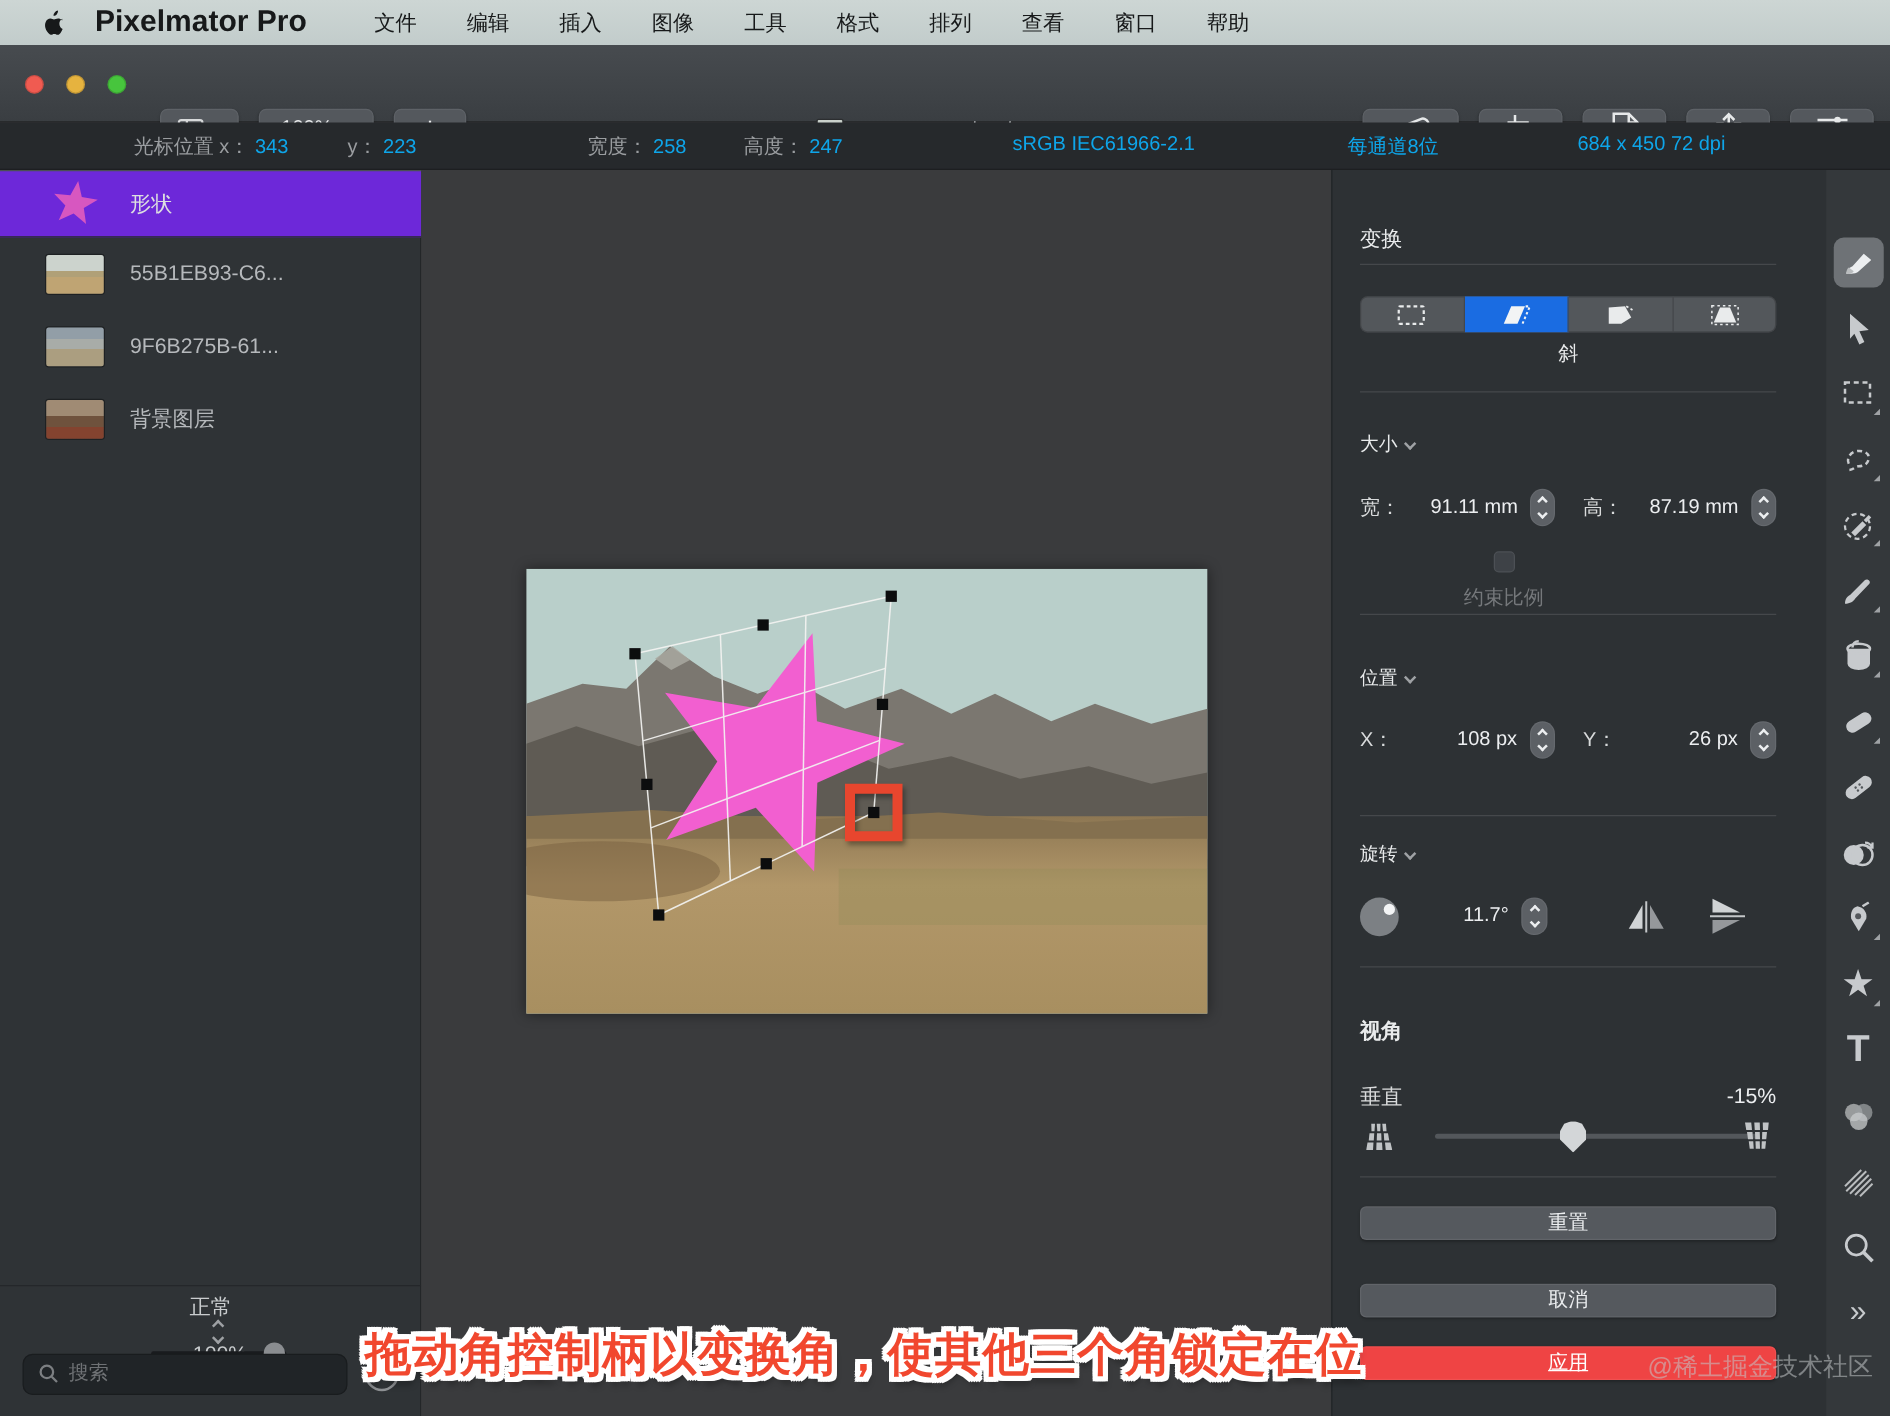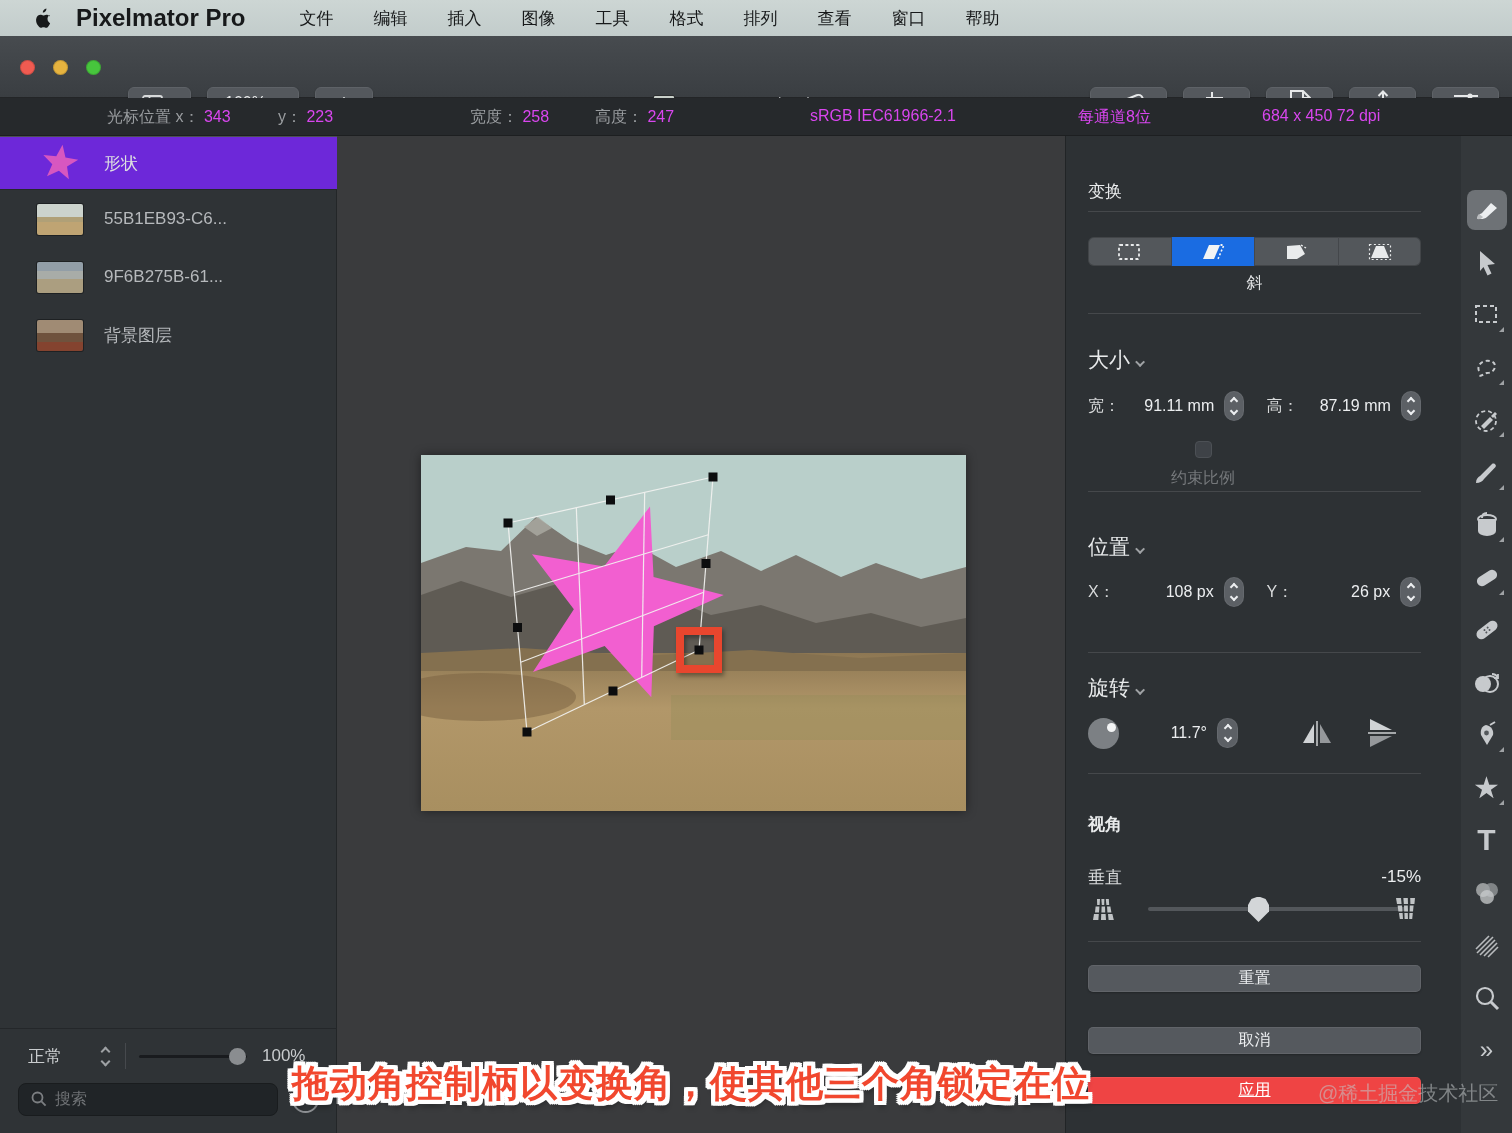--- a/index.html
+++ b/index.html
@@ -41,39 +41,39 @@
     color:#c8cbcd; font-size:17px;
   }
   .doc-thumb { width:22px; height:16px; border-radius:2px;
     background:linear-gradient(#c9d0ca 0 40%, #a78e66 40% 100%); border:1px solid #2c2e30; }
   
   .infobar {
     position:absolute; left:0; top:98px; width:1512px; height:38px;
     background:#26292c; border-bottom:1px solid #1d1f21;
     color:#9a9da0; font-size:16px;
   }
-  .infobar span.val { color:#d946ef; }
+  .infobar span.val { color:#0ea5e9; }
   .infobar .grp { position:absolute; top:9px; white-space:nowrap; }
   
   .sidebar {
     position:absolute; left:0; top:136px; width:337px; height:997px;
     background:#2f3336; border-right:1px solid #232628;
   }
   .layer-row { position:absolute; left:0; width:337px; height:58px; display:flex; align-items:center; }
   .layer-row .lthumb { margin-left:37px; width:46px; height:31px; border-radius:2px; box-shadow:0 0 0 1px rgba(0,0,0,.35); }
   .layer-row .lname { margin-left:21px; color:#b6b9bc; font-size:17px; }
   .layer-selected { background:#6d28d9; border-top:1px solid #4b4f53; border-bottom:1px solid #26292c; }
   .layer-selected .lname { color:#dcdee0; }
   .th-desert { background:linear-gradient(#ccd3cd 0 42%, #b0a077 42% 58%, #bfa473 58% 100%); }
   .th-sky    { background:linear-gradient(#929ea7 0 30%, #a8aca8 30% 55%, #ab9e80 55% 100%); }
   .th-bg     { background:linear-gradient(#a08b74 0 42%, #6f523d 42% 70%, #84432f 70% 100%); }
   .lthumb-star { margin-left:37px; width:46px; height:42px; display:flex; align-items:center; justify-content:center; }
   
   .sb-footer-sep { position:absolute; left:0; top:892px; width:337px; height:1px; background:#24272a; }
-  .blend-row { position:absolute; left:0; top:898px; width:337px; height:44px; display:flex; align-items:center; color:#c9ccce; font-size:17px; }
+  .blend-row { position:absolute; left:0; top:898px; width:337px; height:44px; display:flex; align-items:center; color:#c9ccce; font-size:17px;flex-direction:column; }
   .blend-row .bmode { margin-left:28px; width:62px; }
   .stepper-mini { display:flex; flex-direction:column; gap:3px; margin-left:12px; }
   .cv-up,.cv-down { width:7px; height:7px; border-left:2px solid #9ea1a4; border-top:2px solid #9ea1a4; }
   .cv-up { transform:rotate(45deg); } .cv-down { transform:rotate(225deg); }
   .vdiv { width:1px; height:26px; background:#46494d; margin-left:16px; }
   .op-slider { position:relative; margin-left:13px; width:108px; height:17px; }
   .op-track { position:absolute; left:0; top:7px; width:100%; height:3px; border-radius:2px; background:#191b1e; }
   .op-thumb { position:absolute; top:0; left:90px; width:17px; height:17px; border-radius:50%; background:#8a8d90; }
   .op-val { margin-left:15px; }
   .search-row { position:absolute; left:18px; top:950px; width:301px; height:26px; display:flex; align-items:center; }
@@ -88,21 +88,21 @@
   
   .canvas-area { position:absolute; left:337px; top:136px; width:728px; height:997px; background:#3a3b3d; }
   .document { position:absolute; left:84px; top:319px; width:545px; height:356px; box-shadow:0 0 10px rgba(0,0,0,.45); }
   
   .rpanel {
     position:absolute; left:1065px; top:136px; width:400px; height:997px;
     background:#2d3134; border-left:1px solid #212426; color:#e8eaec;
   }
   .rp { position:absolute; left:22px; width:333px; }
   .rp-sep { position:absolute; left:22px; width:333px; height:1px; background:#45484b; }
-  .rp-h { font-size:21px; color:#e9ebec; }
+  .rp-h { font-size:15px; color:#e9ebec; }
   .sec-chev { display:inline-block; width:7px; height:7px; border-left:2px solid #9fa2a5; border-bottom:2px solid #9fa2a5; transform:rotate(-45deg) translateY(-2px); margin-left:8px; }
   .seg {
     position:absolute; left:22px; top:101px; width:333px; height:29px;
     background:#53575b; border-radius:6px; display:flex; overflow:hidden;
     box-shadow:inset 0 0 0 1px rgba(0,0,0,.2);
   }
   .seg-item { flex:1; display:flex; align-items:center; justify-content:center; border-right:1px solid #44474b; }
   .seg-item:last-child { border-right:none; }
   .seg-sel { background:#1a6ce2; }
   .seg-label { position:absolute; left:22px; top:137px; width:333px; text-align:center; font-size:16px; color:#e9ebec; }

